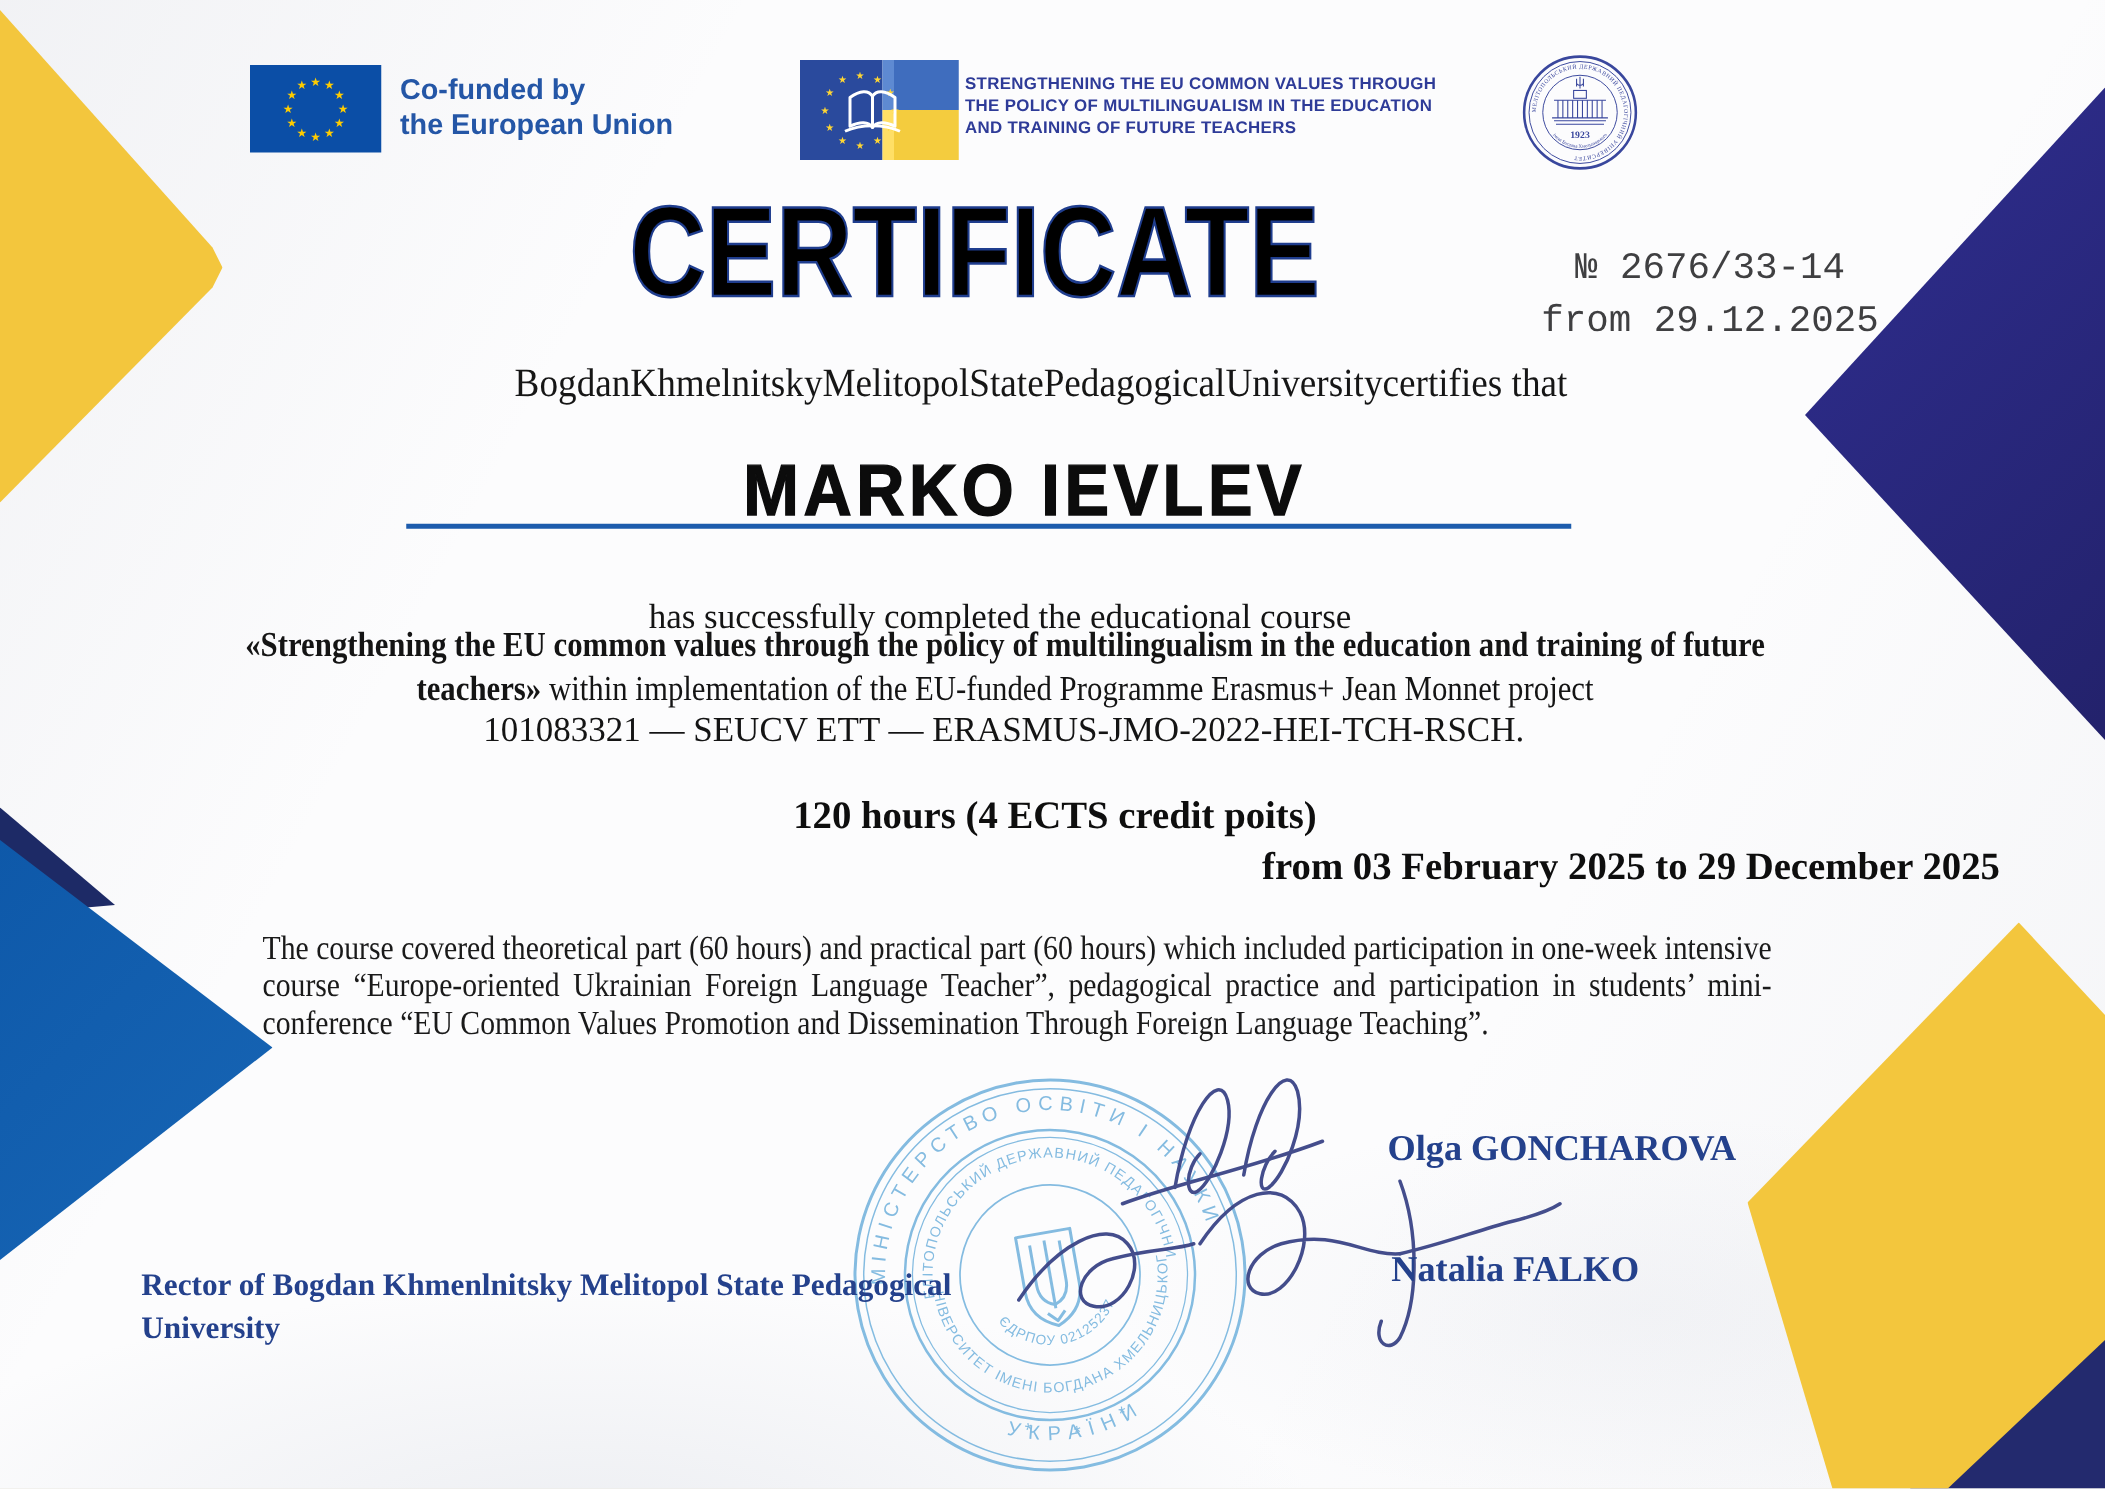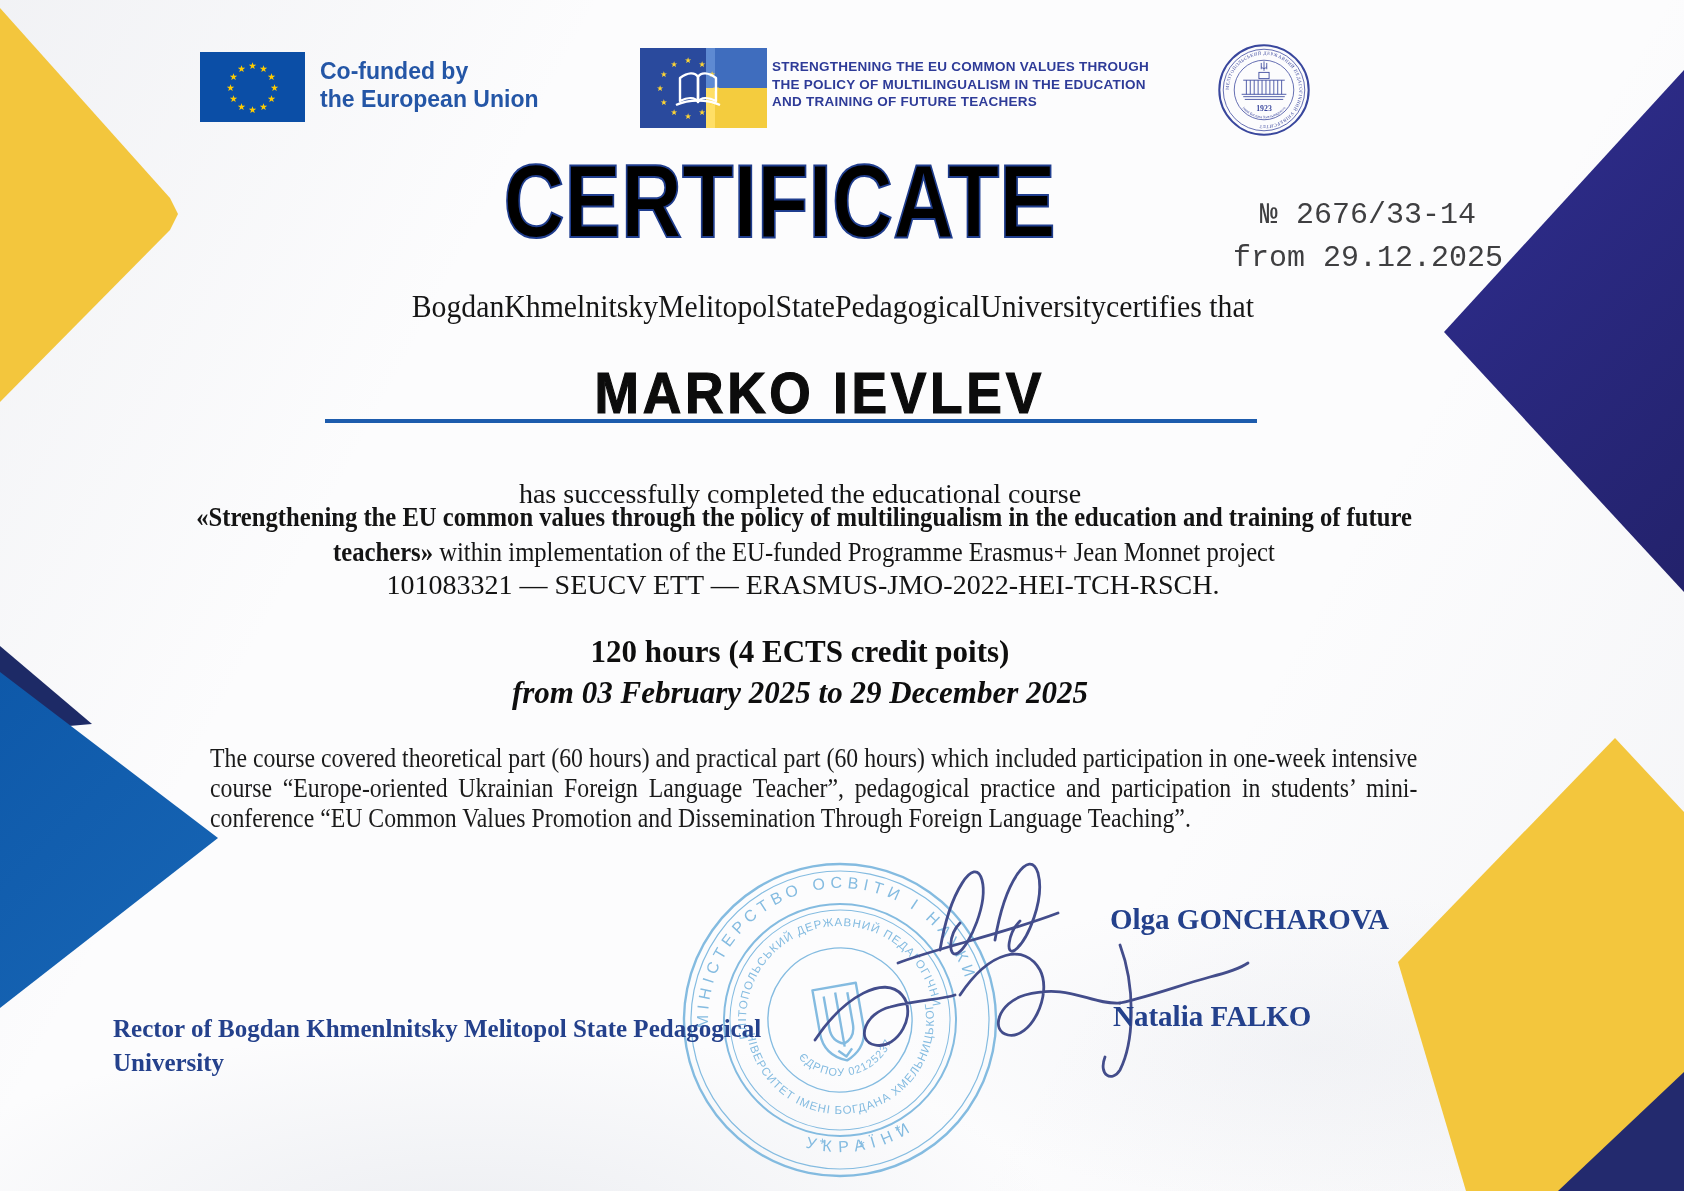--- a/index.html
+++ b/index.html
@@ -32,22 +32,22 @@
   .certno{position:absolute;left:1168px;top:194px;width:400px;text-align:center;font-family:Liberation Mono, monospace;font-size:30px;line-height:43px;color:#3f3f41;}
   .issuer{position:absolute;left:0;top:288px;width:1578px;text-align:center;font-size:32px;color:#161616;padding-left:44px;}
   .issuer>span{display:inline-block;transform:scaleX(.93);}
   .recipient{position:absolute;left:0;top:364px;width:1640px;text-align:center;font-family:"Liberation Sans",sans-serif;font-weight:bold;font-size:58px;line-height:1;letter-spacing:4px;color:#0c0c0c;-webkit-text-stroke:1.2px #0c0c0c;}
   .recipient>span{display:inline-block;transform:scaleX(.92);}
   .rule{position:absolute;left:325px;top:419px;width:932px;height:4px;background:#1d5cad;}
   .completion{position:absolute;left:0;top:466px;width:1600px;text-align:center;font-size:28px;color:#141414;margin-top:12px;}
   .coursepara{position:absolute;left:144px;top:499px;width:1500px;transform:scaleX(.88);transform-origin:left top;text-align:center;font-size:28px;line-height:35px;color:#141414;}
   .coursepara b{font-weight:bold;}
   .coursecode{position:absolute;left:0;top:569px;width:1606px;text-align:center;font-size:28px;color:#141414;}
-  .hours{position:absolute;left:0;top:634px;width:1600px;text-align:center;font-weight:bold;font-size:31px;color:#0e0e0e;}
-  .period{position:absolute;left:0;top:675px;width:1600px;text-align:center;font-weight:bold;font-size:31px;color:#0e0e0e;font-style:italic;}
+  .hours{position:absolute;left:0;top:634px;width:1600px;text-align:center;font-weight:bold;font-size:31px;color:#0e0e0e;padding-left:44px;}
+  .period{position:absolute;left:0;top:675px;width:1600px;text-align:right;font-weight:bold;font-size:31px;color:#0e0e0e;}
   .descr{position:absolute;left:210px;top:743px;width:1372px;transform:scaleX(.88);transform-origin:left top;text-align:justify;font-size:27px;line-height:30px;color:#1a1a1a;}
   
   .role1{position:absolute;left:113px;top:888px;font-weight:bold;font-size:25px;line-height:30px;color:#24418c;}
   .role2{position:absolute;left:113px;top:1012px;font-weight:bold;font-size:25px;line-height:34px;color:#24418c;}
   .sname1{position:absolute;left:1110px;top:903px;font-weight:bold;font-size:29px;color:#24418c;}
   .sname2{position:absolute;left:1113px;top:1000px;font-weight:bold;font-size:29px;color:#24418c;}
   .stamp{position:absolute;left:670px;top:848px;width:340px;height:343px;opacity:.88;}
   .signatures{position:absolute;left:790px;top:835px;width:470px;height:260px;}
   .z5{z-index:5;} .z2{z-index:2;} .z1{z-index:1;} .z3{z-index:3;}
 </style>

